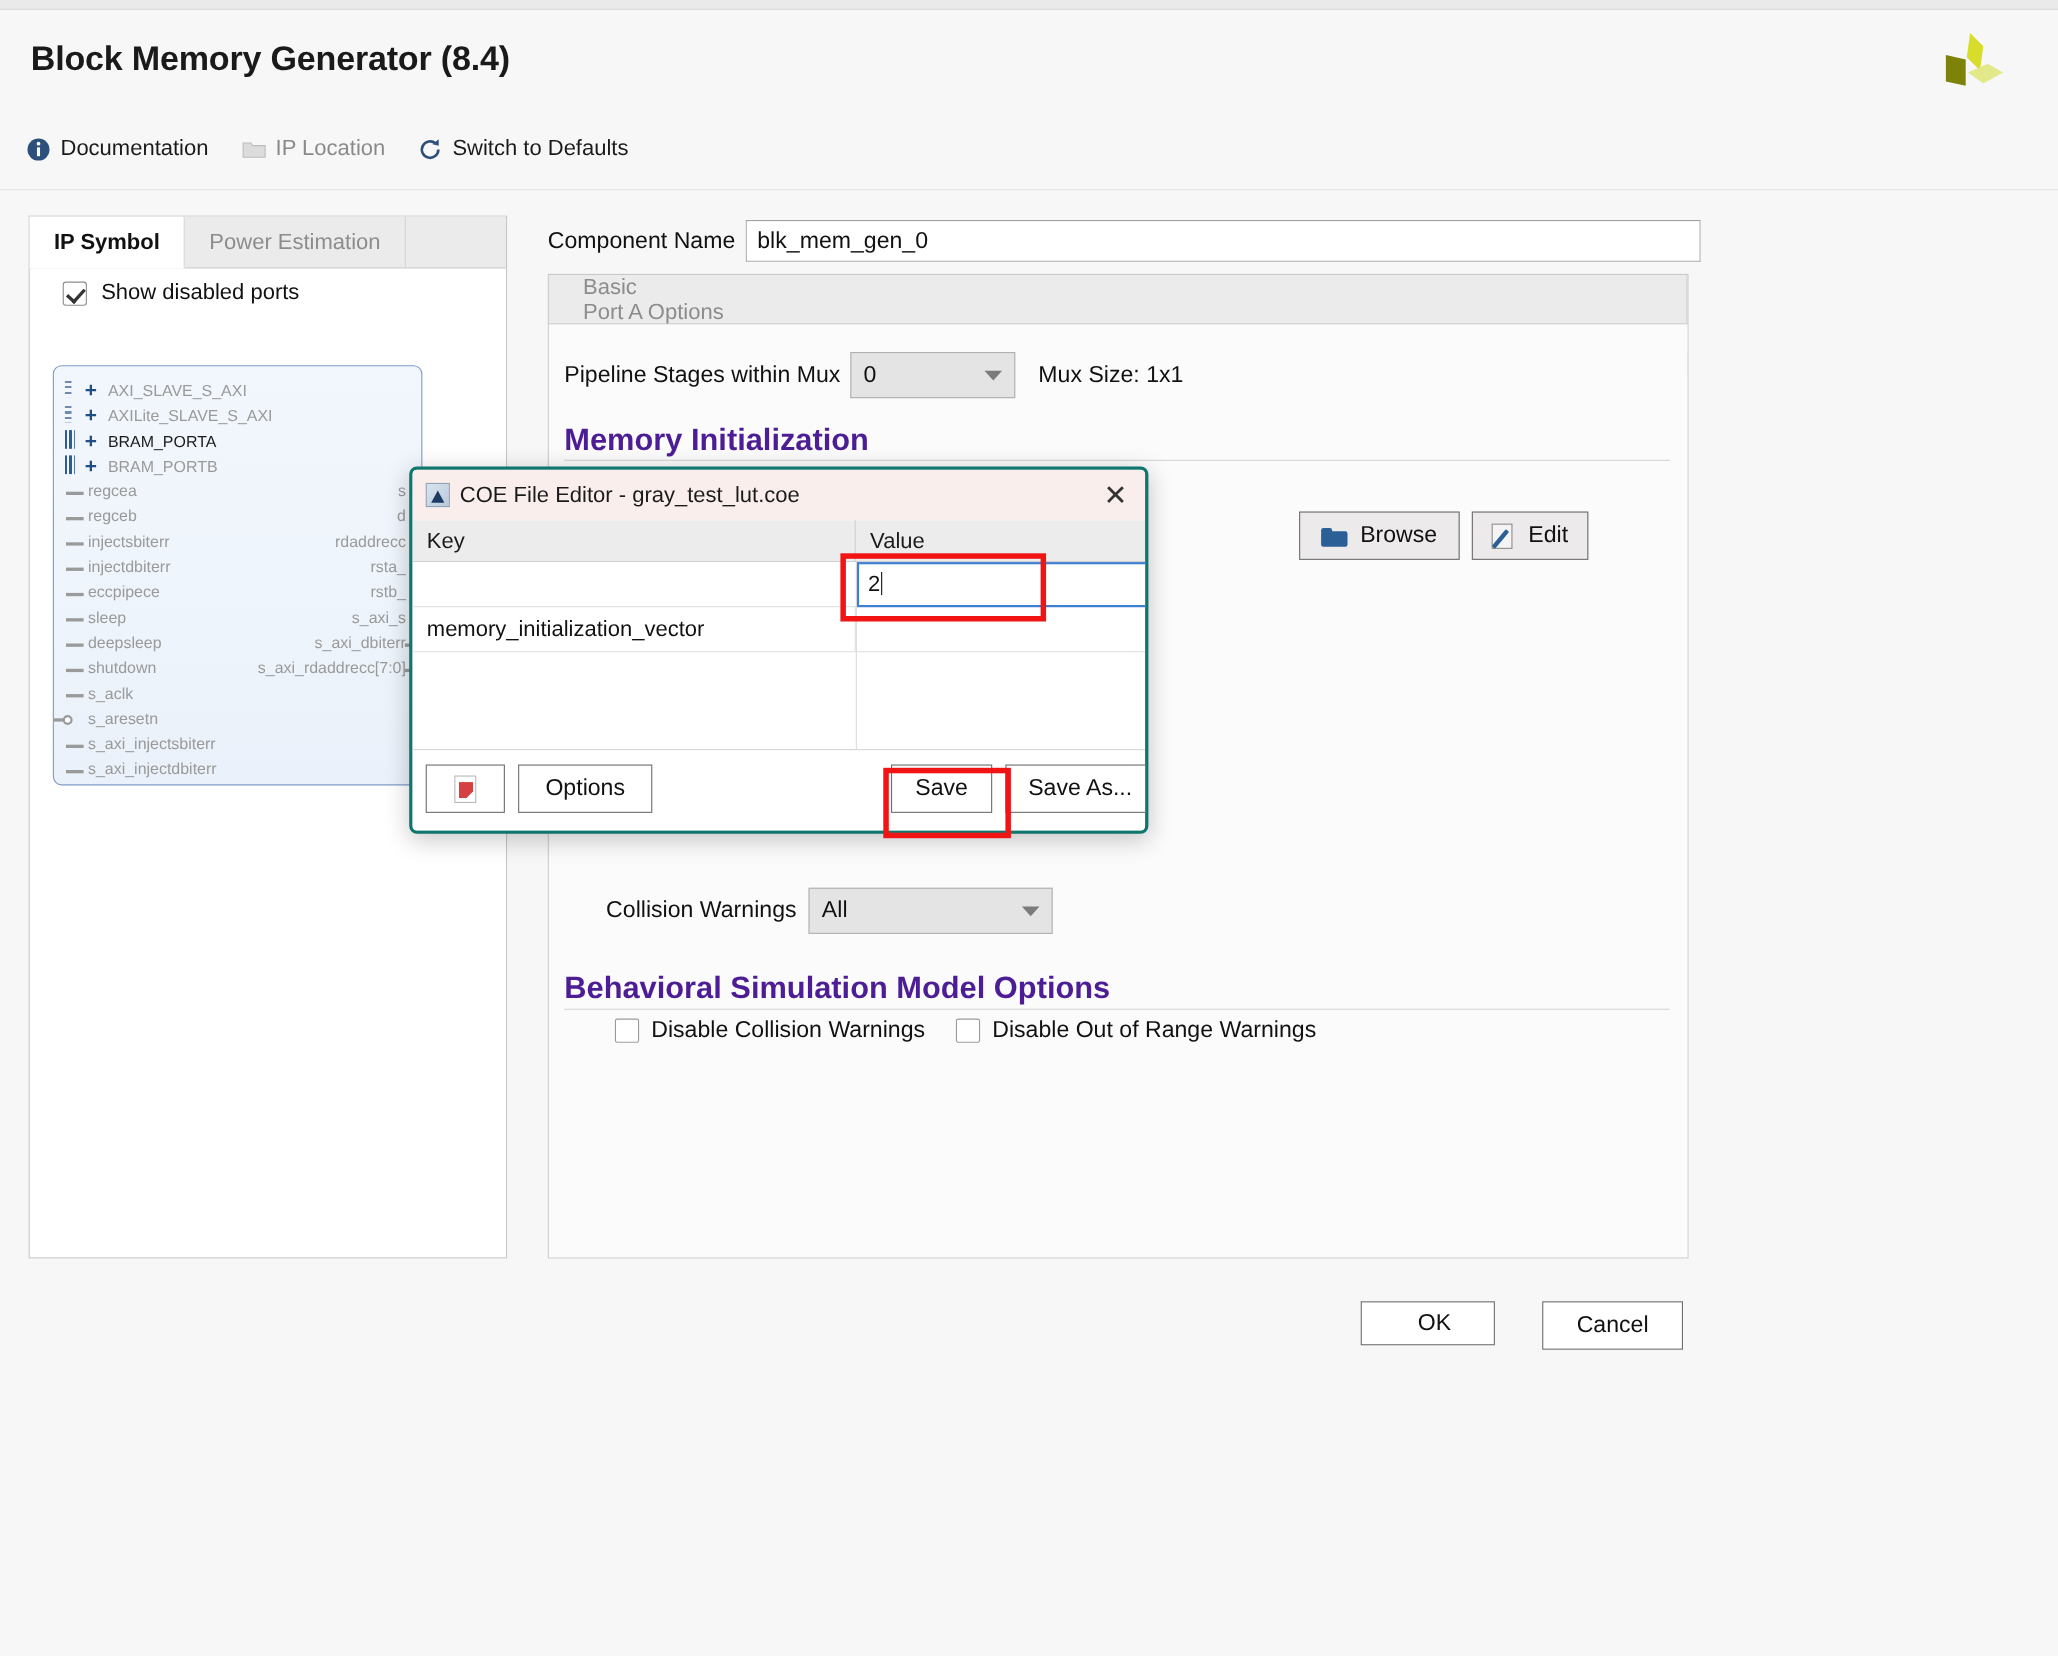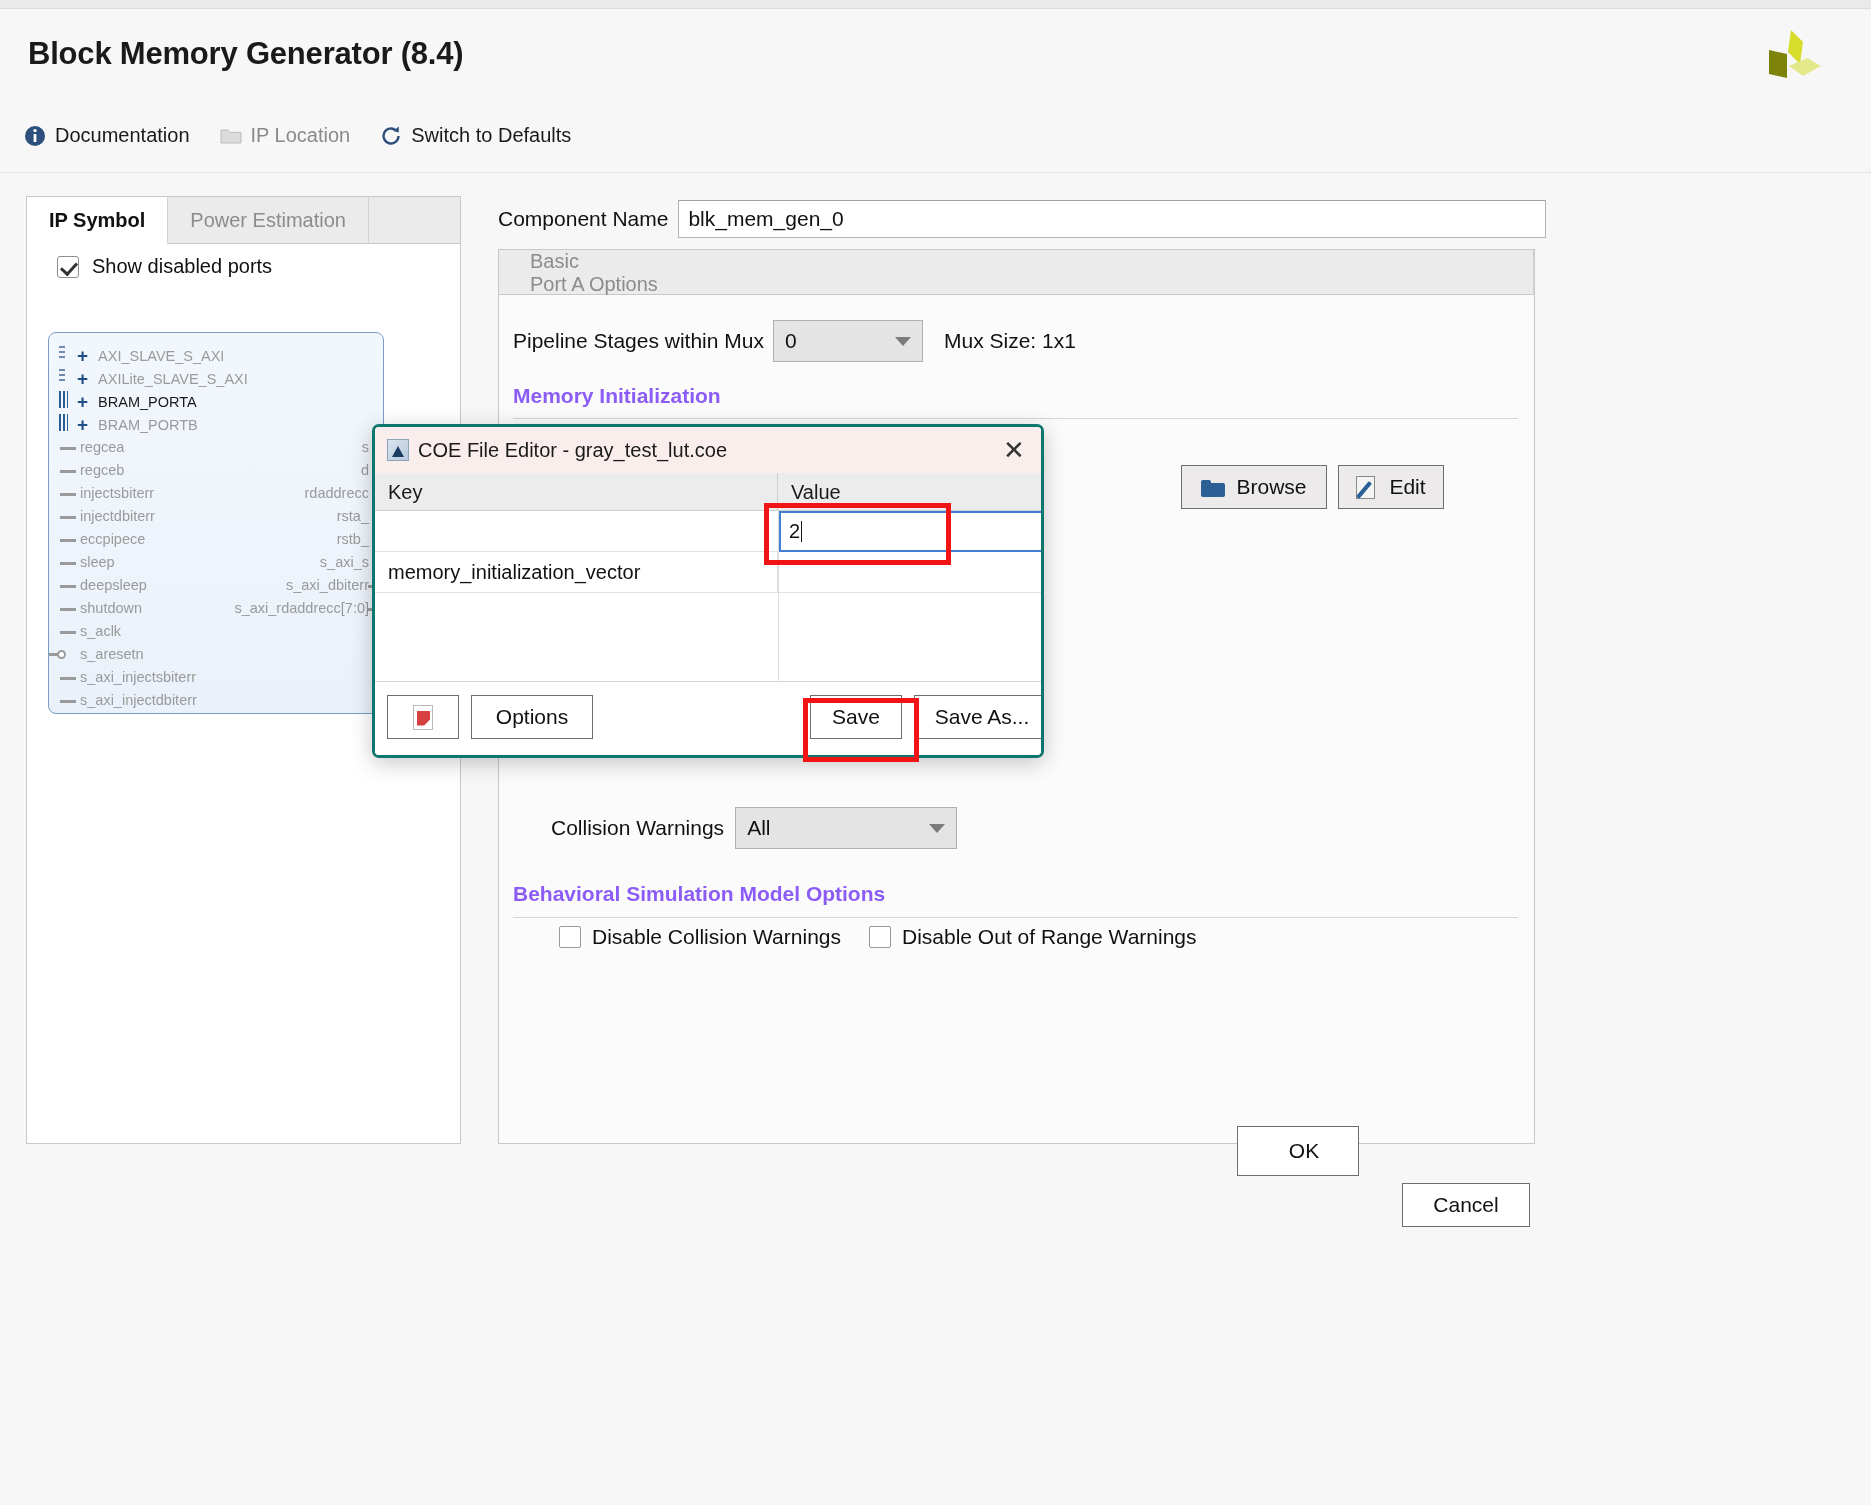--- a/index.html
+++ b/index.html
@@ -176,21 +176,21 @@
     height: 42px; background: #e4e4e4; border: 1px solid #b0b0b0;
     display: flex; align-items: center; justify-content: space-between;
     padding: 0 11px; font-size: 21px; color: #111;
   }
   .chev {
     width: 0; height: 0; border-left: 8px solid transparent;
     border-right: 8px solid transparent; border-top: 9px solid #7b7b7b;
     margin-left: 14px;
   }
   .sect-title {
-    position: absolute; font-size: 21px; font-weight: bold; color: #8b5cf6;
+    position: absolute; font-size: 28px; font-weight: bold; color: #4c1d95;
   }
   .sect-rule {
     position: absolute; height: 1px; background: #d5d5d5;
   }
 
   .btn {
     display: inline-flex; align-items: center; justify-content: center; gap: 11px;
     background: #eceaea; border: 1px solid #6d6d6d;
     font-size: 21px; color: #111;
   }
@@ -208,21 +208,21 @@
     display: flex; align-items: center; gap: 28px;
     font-size: 21px; color: #111;
   }
   .cb-item { display: flex; align-items: center; gap: 11px; }
   .chk2 {
     width: 22px; height: 22px; border: 1px solid #9a9a9a; border-radius: 2px;
     background: #fff; flex: none;
   }
 
   
-  .ok-btn   { position: absolute; left: 1237px; top: 1126px; width: 122px; height: 50px; padding-left: 12px; }
+  .ok-btn   { position: absolute; left: 1237px; top: 1183px; width: 122px; height: 40px; padding-left: 12px; }
   .cancel-btn{ position: absolute; left: 1402px; top: 1183px; width: 128px; height: 44px; }
 
   
   .dialog {
     position: absolute; left: 372px; top: 424px;
     width: 672px; height: 334px;
     background: #ffffff;
     border: 3px solid #0f766e;
     border-radius: 7px;
     box-shadow: 0 5px 22px rgba(0,0,0,0.22);

